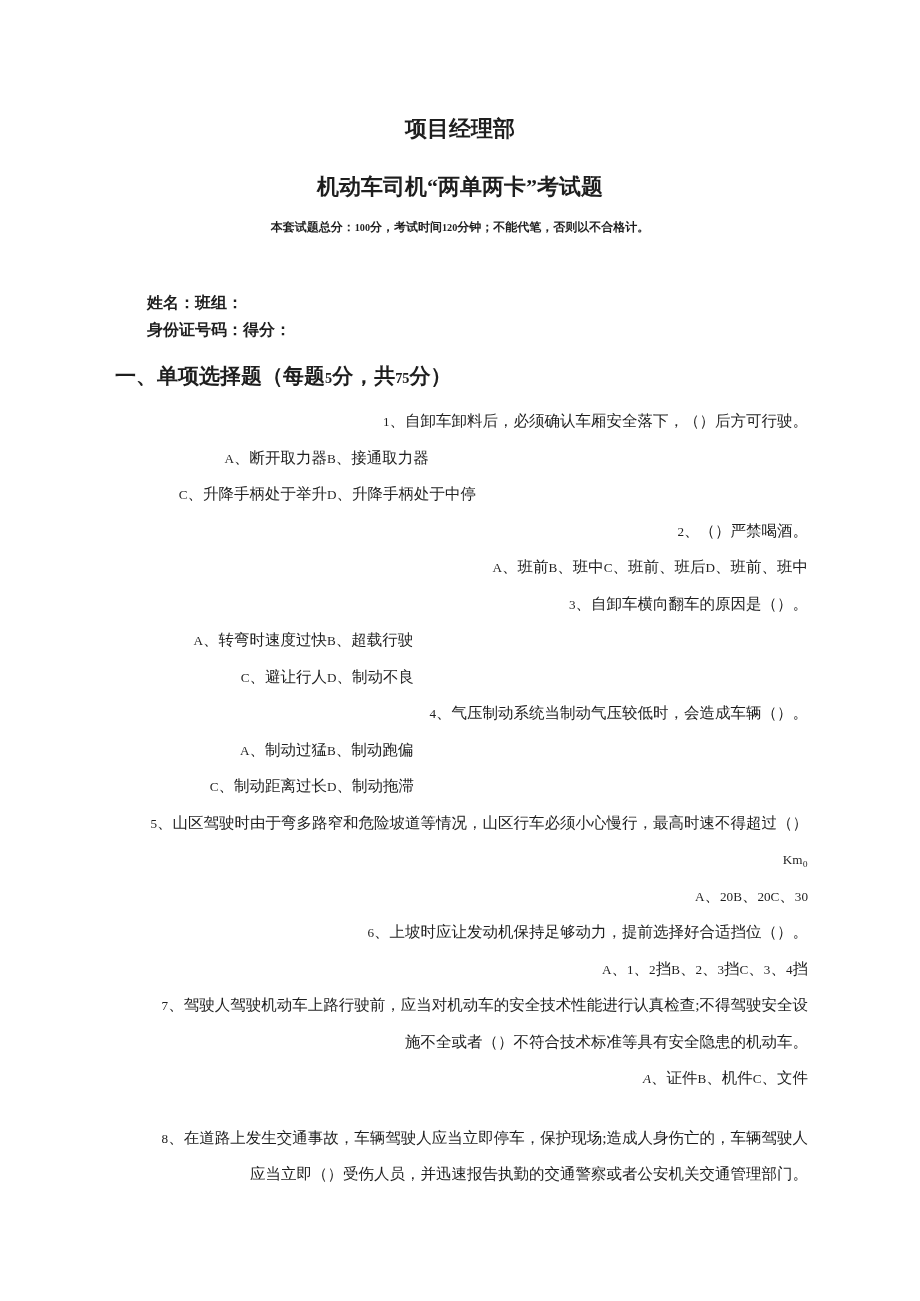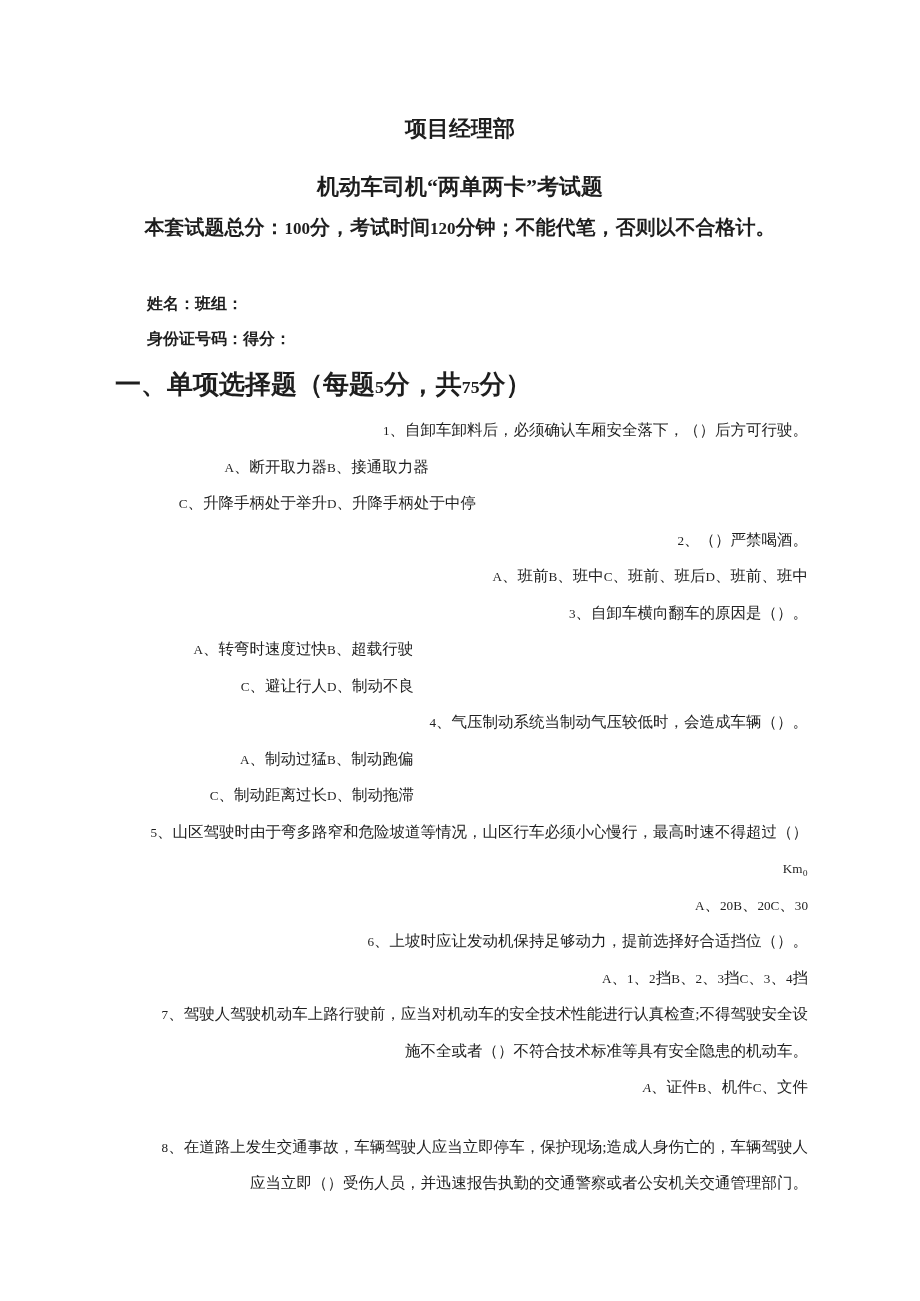--- a/index.html
+++ b/index.html
@@ -25,36 +25,36 @@
     text-align: center;
   }
   .doc-subtitle {
     font-size: 22px;
     line-height: 30px;
     font-weight: 700;
     text-align: center;
     margin-top: 28px;
   }
   .doc-info {
-    font-size: 20px;
+    font-size: 12px;
     line-height: 22px;
     font-weight: 700;
     text-align: center;
     margin-top: 14px;
   }
   .field-line {
     font-size: 16px;
     line-height: 22px;
     font-weight: 700;
     padding-left: 35px;
   }
   .field-line.first { margin-top: 53px; }
-  .field-line.second { margin-top: 13px; }
+  .field-line.second { margin-top: 5px; }
   .section-heading {
-    font-size: 26px;
+    font-size: 21px;
     line-height: 30px;
     font-weight: 700;
     margin-top: 20px;
     padding-left: 3px;
   }
   .section-heading .lat { font-size: 0.68em; }
   .questions {
     margin-top: 10px;
     font-size: 15.5px;
   }

